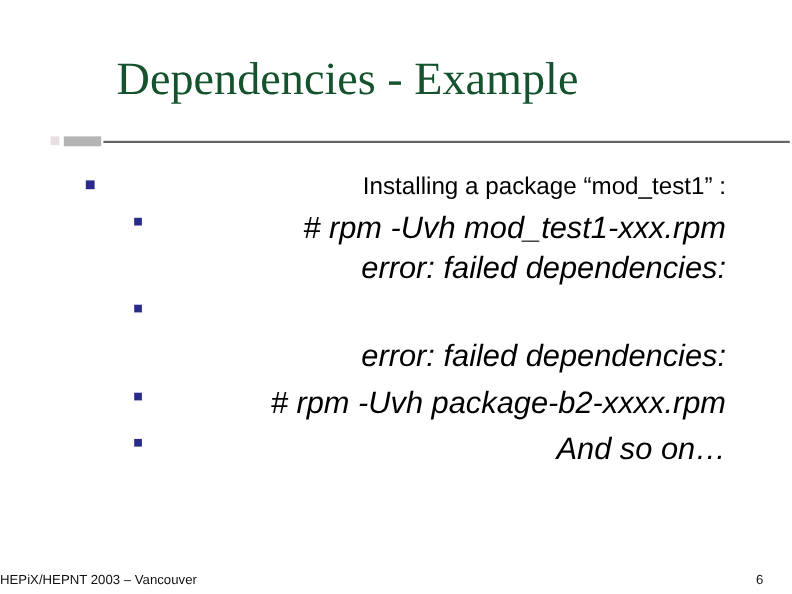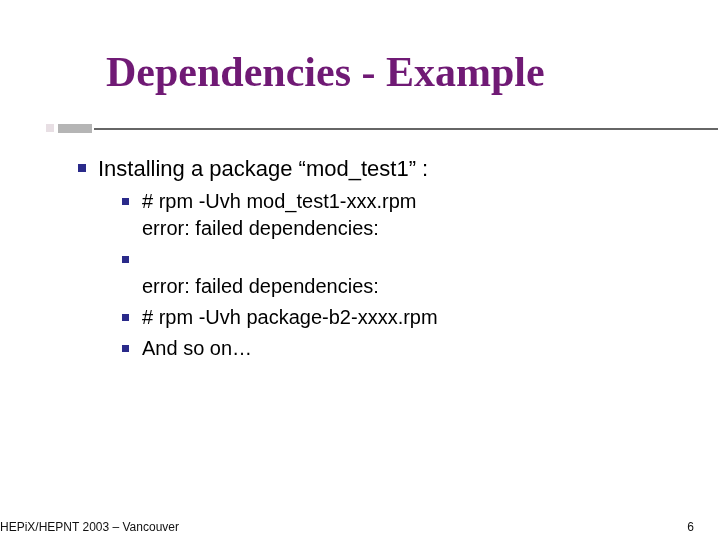--- a/index.html
+++ b/index.html
@@ -15,22 +15,22 @@
   }
   .slide {
     width: 720px;
     height: 540px;
     position: relative;
     box-sizing: border-box;
   }
   .title {
     font-family: "Times New Roman", Times, serif;
     font-size: 42px;
-    font-weight: 700;
-    color: #701a75;
+    font-weight: 400;
+    color: #14532d;
     position: absolute;
     top: 48px;
     left: 106px;
   }
   .deco {
     position: absolute;
     top: 124px;
     left: 0;
     width: 100%;
     height: 14px;
@@ -59,20 +59,21 @@
     height: 2px;
     background: #666;
   }
   .content {
     position: absolute;
     top: 154px;
     left: 70px;
     right: 60px;
     font-size: 22px;
     line-height: 1.35;
+    text-align: right;
   }
   ul.lvl1, ul.lvl2 {
     list-style: none;
     margin: 0;
     padding: 0;
   }
   ul.lvl1 > li {
     position: relative;
     padding-left: 28px;
     margin-bottom: 6px;
@@ -86,21 +87,22 @@
     height: 8px;
     background: #2a2a8a;
   }
   ul.lvl2 {
     margin-top: 4px;
   }
   ul.lvl2 > li {
     position: relative;
     padding-left: 44px;
     margin-bottom: 4px;
-    font-size: 20px;
+    font-size: 28px;
+    font-style: italic;
   }
   ul.lvl2 > li::before {
     content: "";
     position: absolute;
     left: 24px;
     top: 10px;
     width: 7px;
     height: 7px;
     background: #2a2a8a;
   }

